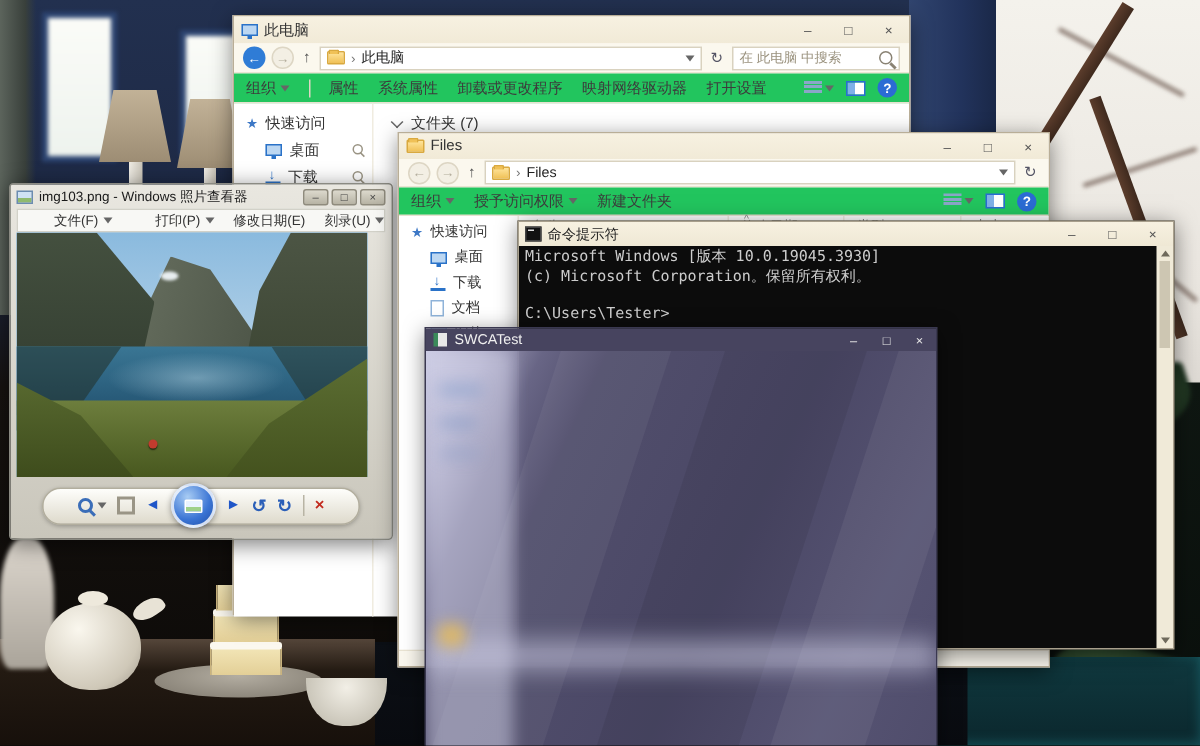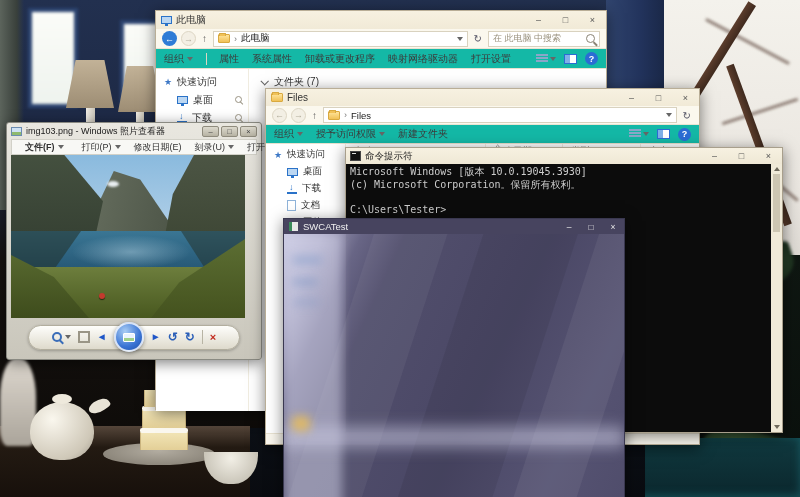--- a/index.html
+++ b/index.html
@@ -50,21 +50,21 @@
   .fwd { background:#f3efe4; color:#b3ac9c; border:1px solid #ddd6c4; }
   .upar { color:#555; font-size:10px; padding:0 2px; }
   .afield { flex:1; height:16px; background:#fff; border:1px solid #d9d2bf; display:flex; align-items:center; gap:4px; padding:0 4px; font-size:9.5px; color:#222; }
   .sfield { width:112px; height:16px; background:#fff; border:1px solid #d9d2bf; display:flex; align-items:center; padding:0 4px; font-size:9px; color:#9a927e; }
   .foldico { width:12px; height:9px; background:linear-gradient(180deg,#ffe49a,#f0c157); border:1px solid #d9a93f; border-radius:1px; position:relative; flex:none; }
   .foldico::before { content:""; position:absolute; top:-2px; left:0; width:5px; height:2px; background:#f0c157; border:1px solid #d9a93f; border-bottom:none; border-radius:1px 1px 0 0; }
   .crumbsep { color:#777; font-size:9px; }
   .refr { color:#556; font-size:10px; padding:0 2px; }
   .mag { width:9px; height:9px; border:1.5px solid #8a8374; border-radius:50%; position:relative; margin-left:auto; flex:none; }
   .mag::after { content:""; position:absolute; width:5px; height:1.5px; background:#8a8374; transform:rotate(45deg); right:-4px; bottom:-2px; }
-  .xtools { height:20px; background:#14b8a6; border-bottom:1px solid #e7e1cf; display:flex; align-items:center; padding:0 8px; font-size:10px; color:#3c3c3c; }
+  .xtools { height:20px; background:#22c55e; border-bottom:1px solid #e7e1cf; display:flex; align-items:center; padding:0 8px; font-size:10px; color:#3c3c3c; }
   .titem { margin-right:13px; display:flex; align-items:center; gap:3px; white-space:nowrap; }
   .caret { width:0; height:0; border-left:3px solid transparent; border-right:3px solid transparent; border-top:4px solid #666; }
   .toolsep { width:1px; height:12px; background:#ddd6c3; margin-right:12px; }
   .xtools-right { margin-left:auto; display:flex; align-items:center; gap:8px; }
   .viewsico { width:12px; height:10px; background:linear-gradient(180deg,#8aa6c8 0 2px,transparent 2px 3px,#8aa6c8 3px 5px,transparent 5px 6px,#8aa6c8 6px 8px,transparent 8px); }
   .paneico { width:13px; height:10px; border:1px solid #2b6cd4; background:linear-gradient(90deg,#7fb0e8 0 5px,#fff 5px); }
   .helpico { width:13px; height:13px; border-radius:50%; background:#2b6cd4; color:#fff; font-size:9px; font-weight:bold; display:flex; align-items:center; justify-content:center; }
   .xbody { display:flex; background:#fff; position:relative; }
   .side { border-right:1px solid #f0ece0; padding-top:4px; }
   .srow { display:flex; align-items:center; gap:5px; font-size:10px; color:#333; padding:2px 4px 2px 8px; }
@@ -255,21 +255,21 @@
   <div class="tbar pv-title">
     <span class="pvico"></span>
     <span style="white-space:nowrap;overflow:hidden;">img103.png - Windows 照片查看器</span>
     <div class="tbtns" style="gap:0;align-items:center;">
       <span class="pv-btn">–</span>
       <span class="pv-btn">□</span>
       <span class="pv-btn">×</span>
     </div>
   </div>
   <div class="pv-menu">
-    <span class="titem" style="margin:5px;font-weight:bold;">
+    <span class="titem" style="margin:16px;">
         <span>文件(F)</span>
         <span class="caret"></span>
       </span>
     <span class="titem" style="margin:0;">
         <span>打印(P)</span>
         <span class="caret"></span>
       </span>
     <span class="titem" style="margin:0;">
         <span>修改日期(E)</span>
       </span>

